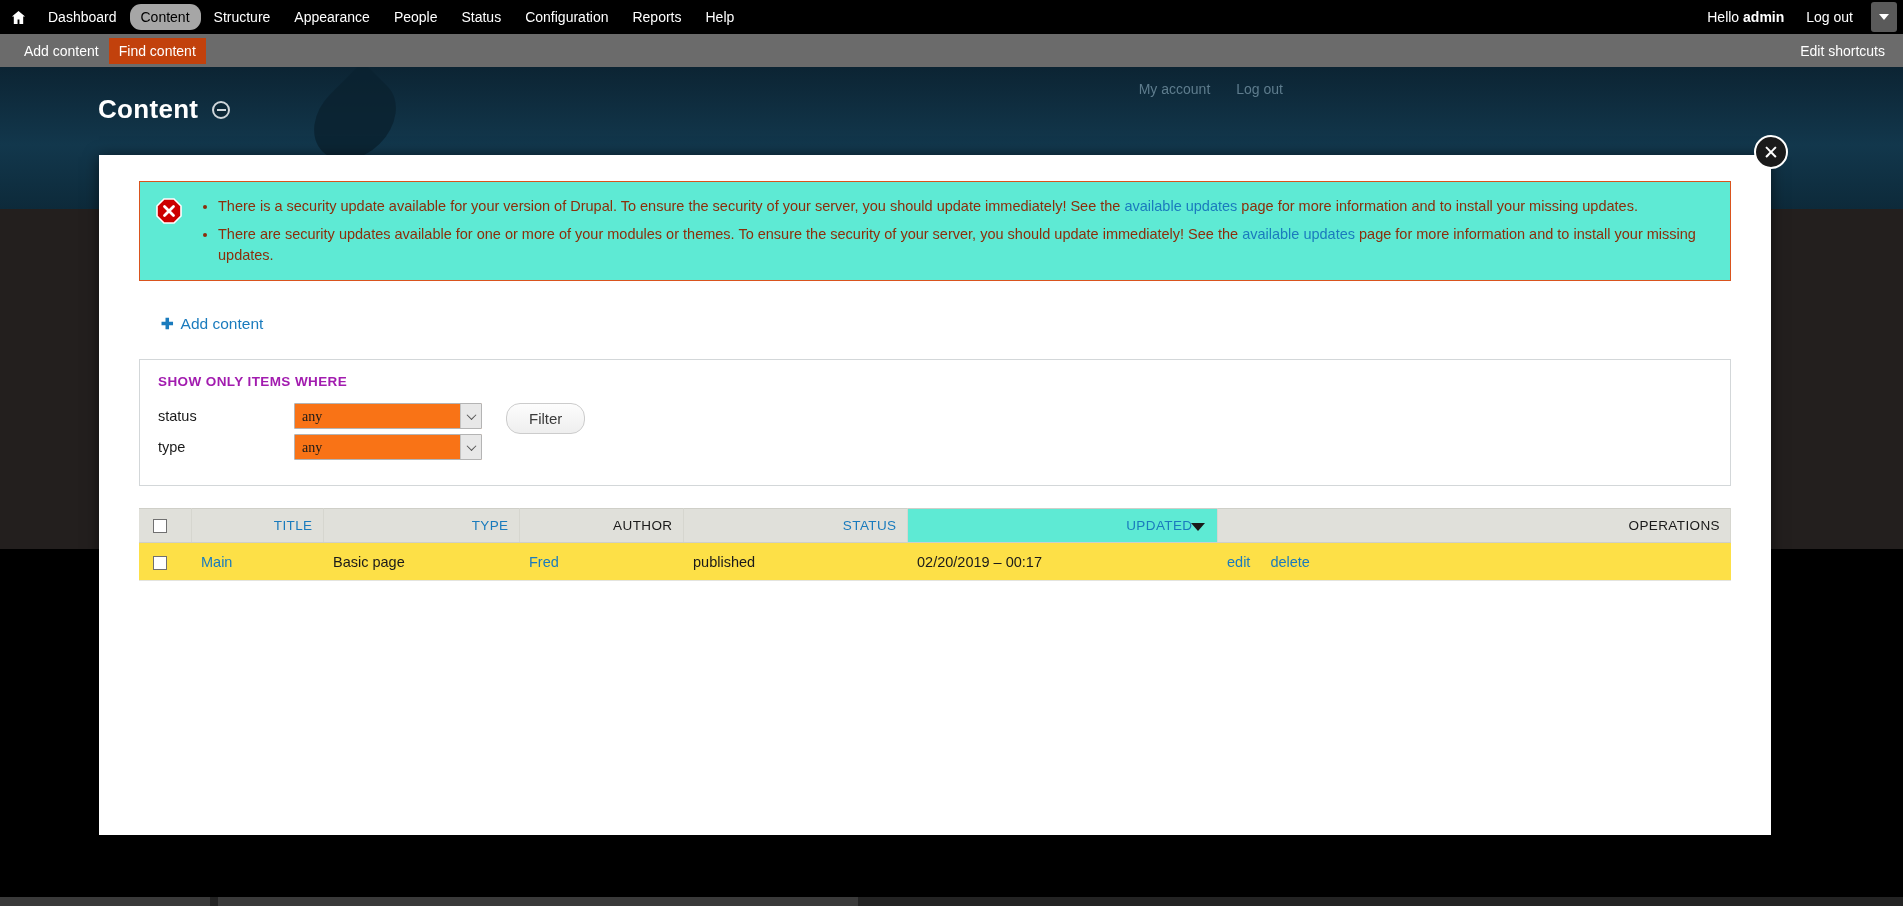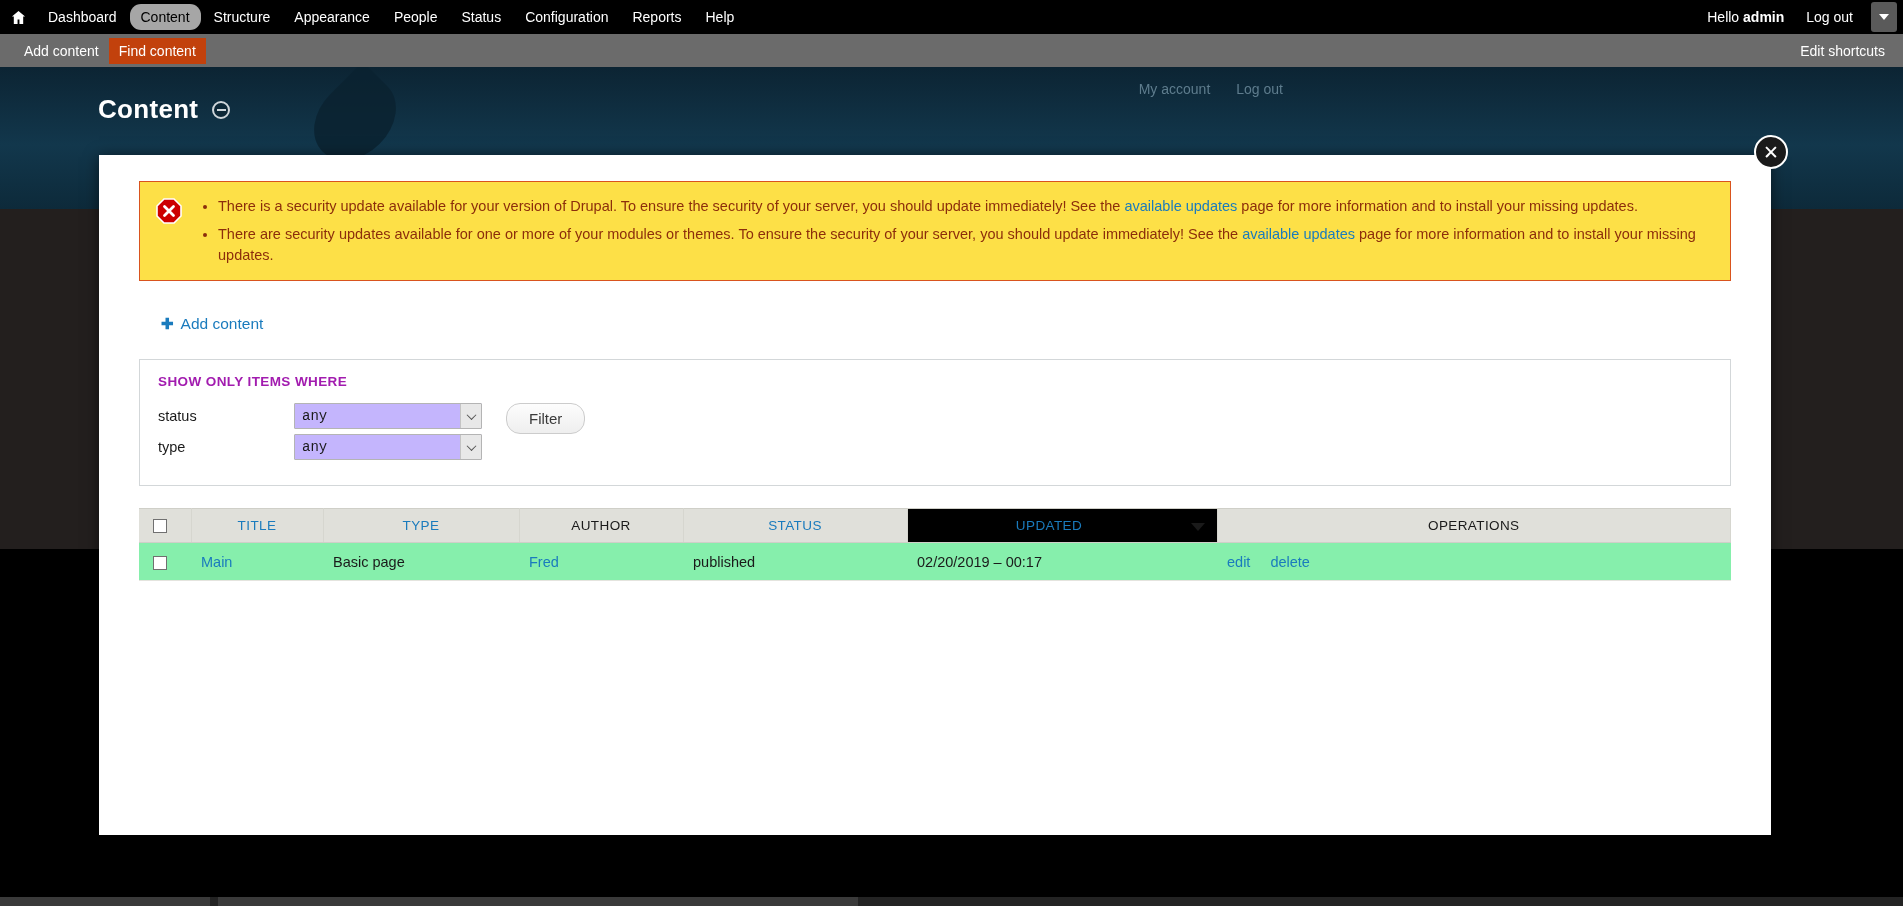--- a/index.html
+++ b/index.html
@@ -121,21 +121,21 @@
     line-height: 1; font-family: "Liberation Sans", sans-serif;
   }
   #overlay-inner { padding: 26px 40px 0 40px; }
 
   .breadcrumb { font-size: 14px; margin-bottom: 26px; }
   .breadcrumb a { color: #1a7bbd; text-decoration: none; cursor: pointer; }
   .breadcrumb span.sep { color: #4a4a4a; margin: 0 3px; }
 
   
   .messages.error {
-    border: 1px solid #d9531e; background: #fde047;
+    border: 1px solid #d9531e; background: #5eead4;
     padding: 14px 16px 14px 16px; display: flex; gap: 14px;
     margin-bottom: 34px;
   }
   .err-icon { flex: 0 0 26px; margin-top: 2px; }
   .err-icon svg { width: 26px; height: 26px; display:block; }
   .messages.error ul { margin: 0; padding-left: 22px; }
   .messages.error li {
     color: #8c2e0b; font-size: 14.5px; line-height: 21px; margin-bottom: 7px;
   }
   .messages.error li:last-child { margin-bottom: 0; }
@@ -158,22 +158,22 @@
     font-size: 13.5px; font-weight: bold; color: #a21caf;
     text-transform: uppercase; letter-spacing: .4px; margin-bottom: 14px;
   }
   .filter-grid { display: flex; align-items: flex-start; gap: 24px; }
   .filter-rows { }
   .frow { display: flex; align-items: center; margin-bottom: 5px; }
   .frow .flabel { width: 136px; font-size: 14.5px; color: #1a1a1a; }
   select.styled {
     -webkit-appearance: none; appearance: none;
     width: 188px; height: 26px; padding: 2px 26px 2px 7px;
-    font-family: Liberation Mono, monospace; font-size: 14px; color: #1a1a1a;
-    background-color: #c4b5fd; border: 1px solid #b4b4b4; border-radius: 1px;
+    font-family: Liberation Serif, serif; font-size: 14px; color: #1a1a1a;
+    background-color: #f97316; border: 1px solid #b4b4b4; border-radius: 1px;
     cursor: pointer;
   }
   .select-wrap { position: relative; display: inline-block; }
   .select-wrap .arrow {
     position: absolute; right: 1px; top: 1px; width: 21px; height: 24px;
     background: #e8e8e8; border-left: 1px solid #c4c4c4;
     display: flex; align-items: center; justify-content: center; pointer-events: none;
   }
   .select-wrap .arrow .chev {
     width: 7px; height: 7px; border-right: 1.6px solid #555; border-bottom: 1.6px solid #555;
@@ -189,42 +189,42 @@
     padding: 6px 22px; cursor: pointer; line-height: 17px;
   }
   .update-row { display: flex; align-items: center; gap: 14px; }
 
   
   table.content-table { width: 100%; border-collapse: collapse; }
   table.content-table thead th {
     background: #e0e0da; border-top: 1px solid #cfcfc8; border-bottom: 1px solid #cfcfc8;
     border-right: 1px solid #d6d6cf;
     font-size: 13.5px; text-transform: uppercase; letter-spacing: .4px;
-    text-align: center; padding: 9px 10px; font-weight: normal; color: #1a7bbd;
+    text-align: right; padding: 9px 10px; font-weight: normal; color: #1a7bbd;
     white-space: nowrap;
   }
   table.content-table thead th.plain { color: #1a1a1a; }
   table.content-table thead th.active {
-    background: #000000; position: relative; padding-right: 36px;
+    background: #5eead4; position: relative; padding-right: 24px;
   }
   table.content-table thead th.active .sort-tri {
     position: absolute; right: 12px; top: 50%; margin-top: -3px;
     width: 0; height: 0;
     border-left: 7px solid transparent; border-right: 7px solid transparent;
     border-top: 8px solid #1a1a1a;
   }
   table.content-table thead th.cb, table.content-table tbody td.cb {
     width: 52px; text-align: left; padding-left: 14px;
   }
   table.content-table tbody td {
     font-size: 14.5px; color: #1a1a1a; padding: 10px 10px; border-bottom: 1px solid #e4e4de;
     white-space: nowrap;
   }
   table.content-table tbody tr.odd td { background: #ffffff; }
-  table.content-table tbody tr.even td { background: #86efac; }
+  table.content-table tbody tr.even td { background: #fde047; }
   table.content-table tbody td a { color: #1a7bbd; text-decoration: none; cursor: pointer; }
   table.content-table tbody td.ops a { margin-right: 20px; }
   input[type=checkbox].cbx {
     -webkit-appearance: none; appearance: none; margin: 0;
     width: 14px; height: 14px; border: 1px solid #707070; background: #ffffff;
     cursor: pointer; vertical-align: middle;
   }
   .col-title { width: 132px; }
   .col-type  { width: 196px; }
   .col-author{ width: 164px; }

